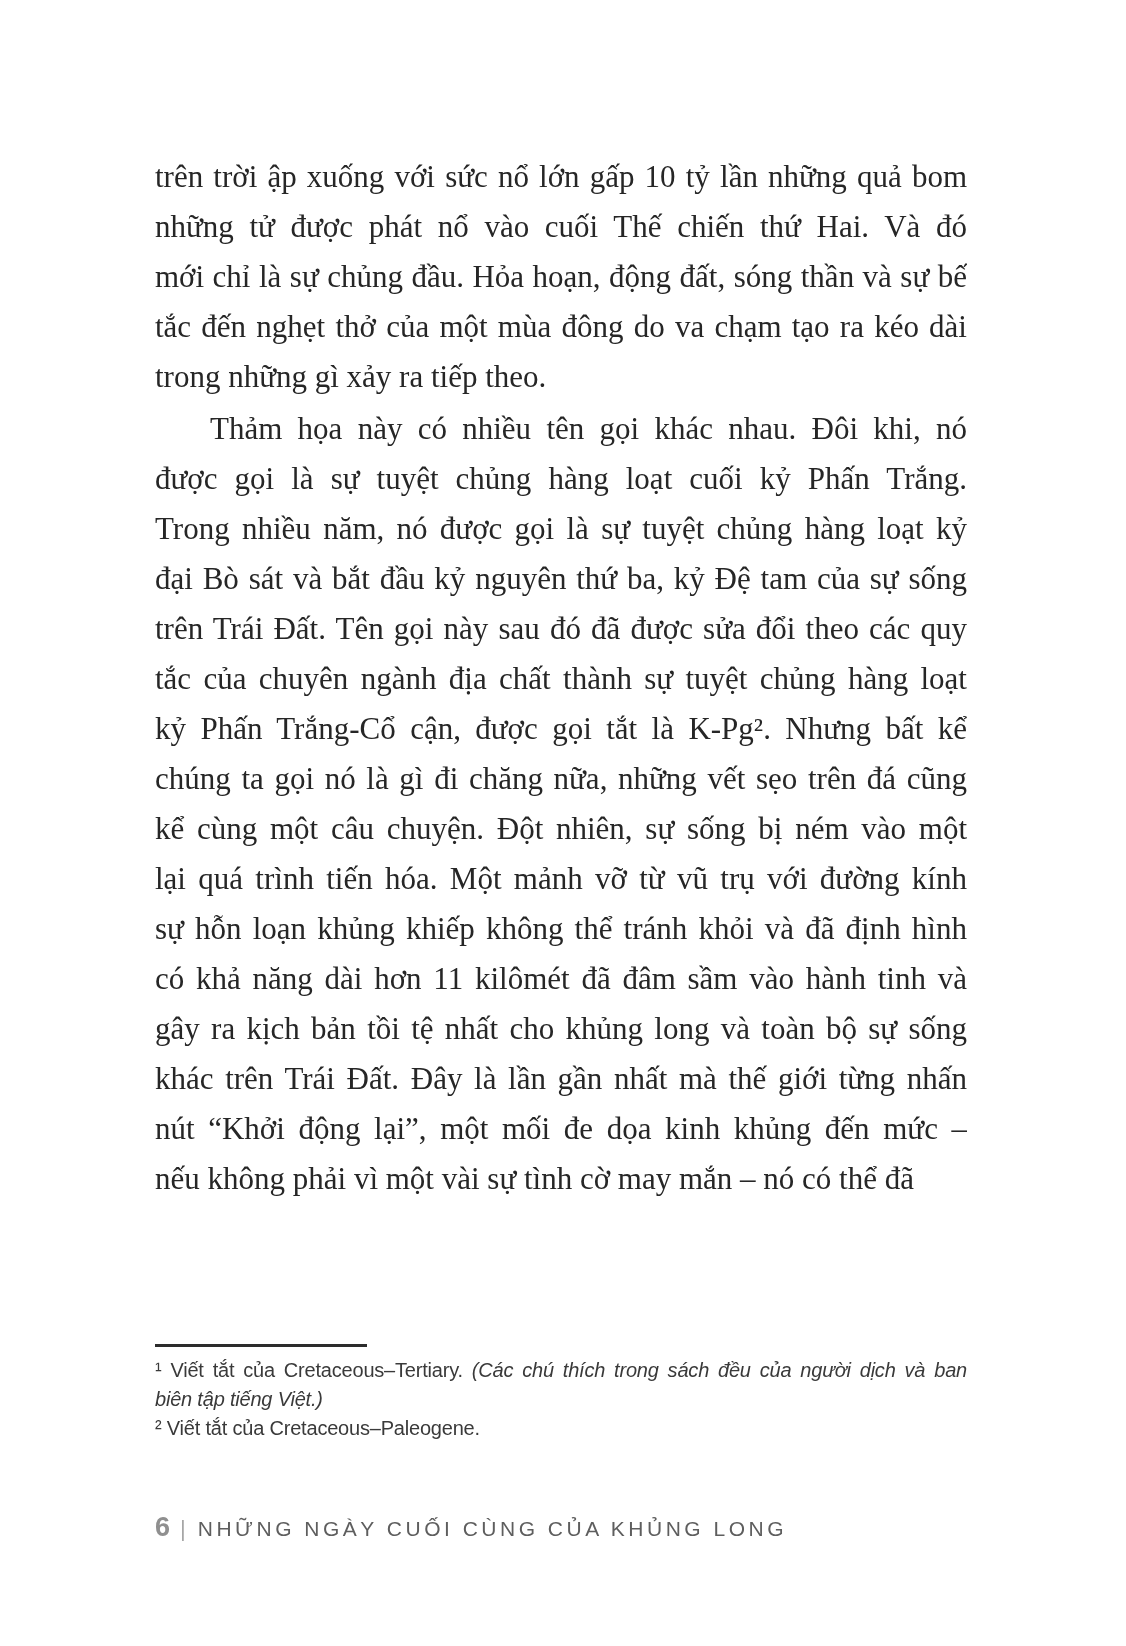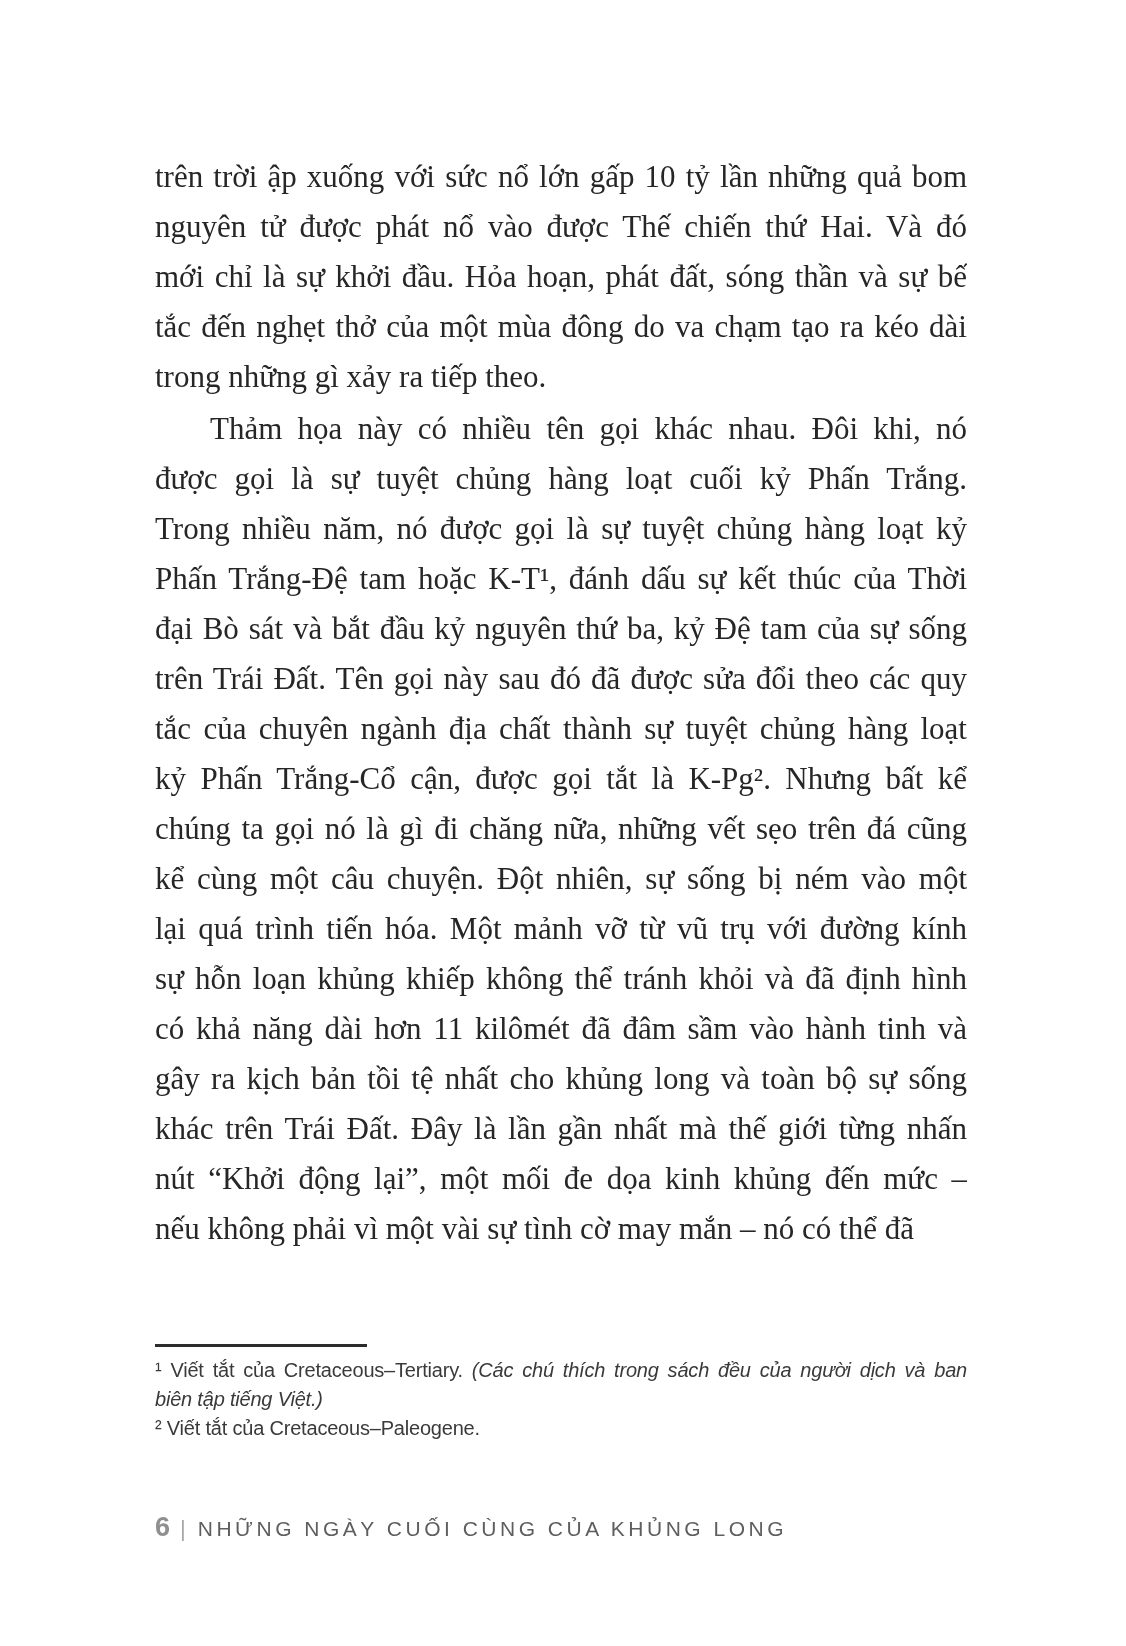--- a/index.html
+++ b/index.html
@@ -92,31 +92,30 @@
 </style>
 </head>
 <body>
 
 <div class="page">
 
   <div class="body-text">
 
     <div class="para first">
       <div class="bline">trên trời ập xuống với sức nổ lớn gấp 10 tỷ lần những quả bom</div>
-      <div class="bline">nguyên tử được phát nổ vào được Thế chiến thứ Hai. Và đó</div>
-      <div class="bline">mới chỉ là sự khởi đầu. Hỏa hoạn, phát đất, sóng thần và sự bế</div>
+      <div class="bline">những tử được phát nổ vào cuối Thế chiến thứ Hai. Và đó</div>
+      <div class="bline">mới chỉ là sự chủng đầu. Hỏa hoạn, động đất, sóng thần và sự bế</div>
       <div class="bline">tắc đến nghẹt thở của một mùa đông do va chạm tạo ra kéo dài</div>
       <div class="bline end">trong những gì xảy ra tiếp theo.</div>
     </div>
 
     <div class="para second">
       <div class="bline indent">Thảm họa này có nhiều tên gọi khác nhau. Đôi khi, nó</div>
       <div class="bline">được gọi là sự tuyệt chủng hàng loạt cuối kỷ Phấn Trắng.</div>
       <div class="bline">Trong nhiều năm, nó được gọi là sự tuyệt chủng hàng loạt kỷ</div>
-      <div class="bline">Phấn Trắng-Đệ tam hoặc K-T¹, đánh dấu sự kết thúc của Thời</div>
       <div class="bline">đại Bò sát và bắt đầu kỷ nguyên thứ ba, kỷ Đệ tam của sự sống</div>
       <div class="bline">trên Trái Đất. Tên gọi này sau đó đã được sửa đổi theo các quy</div>
       <div class="bline">tắc của chuyên ngành địa chất thành sự tuyệt chủng hàng loạt</div>
       <div class="bline">kỷ Phấn Trắng-Cổ cận, được gọi tắt là K-Pg². Nhưng bất kể</div>
       <div class="bline">chúng ta gọi nó là gì đi chăng nữa, những vết sẹo trên đá cũng</div>
       <div class="bline">kể cùng một câu chuyện. Đột nhiên, sự sống bị ném vào một</div>
       <div class="bline">lại quá trình tiến hóa. Một mảnh vỡ từ vũ trụ với đường kính</div>
       <div class="bline">sự hỗn loạn khủng khiếp không thể tránh khỏi và đã định hình</div>
       <div class="bline">có khả năng dài hơn 11 kilômét đã đâm sầm vào hành tinh và</div>
       <div class="bline">gây ra kịch bản tồi tệ nhất cho khủng long và toàn bộ sự sống</div>

